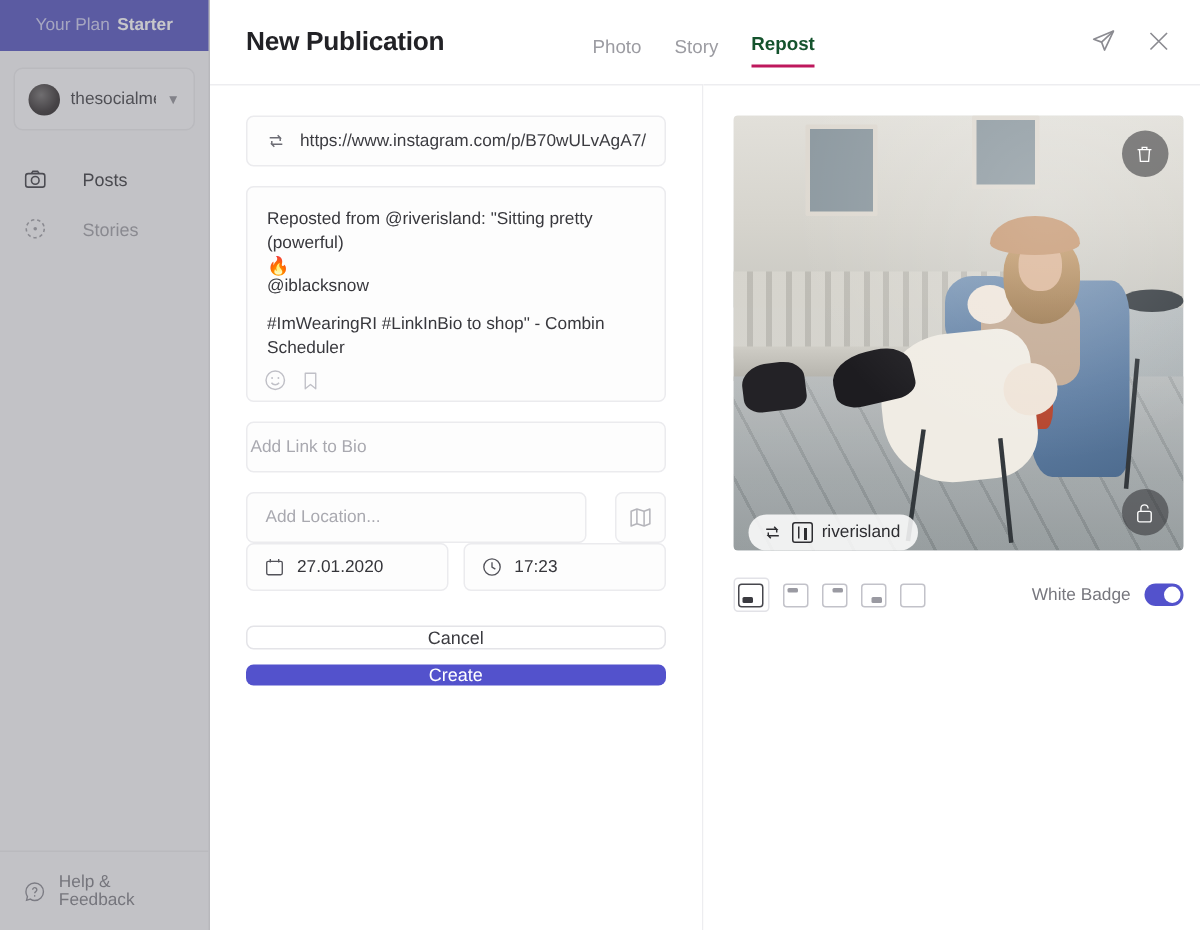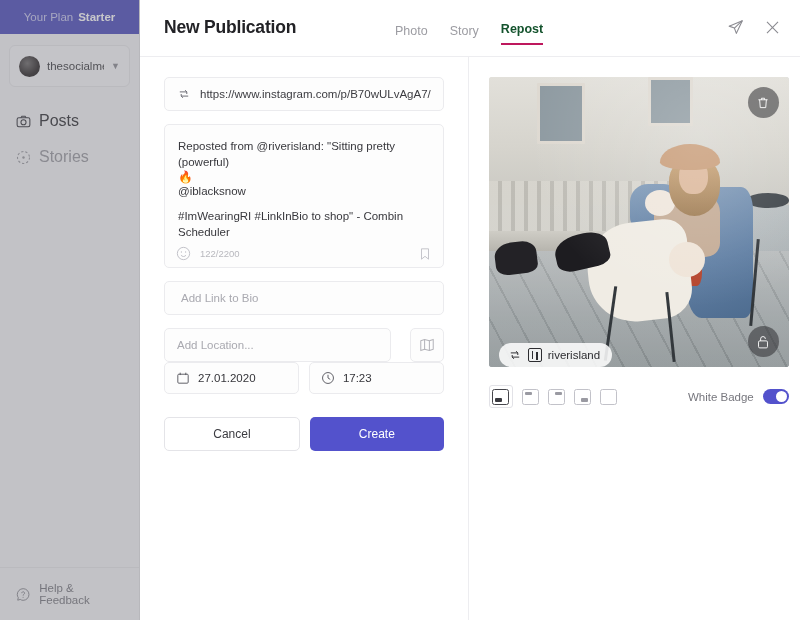--- a/index.html
+++ b/index.html
@@ -43,22 +43,22 @@
   }
   .account-name {
     font-size: 11.5px; color: #3a3a3e;
     white-space: nowrap; overflow: hidden;
     flex: 1;
   }
   .chev { color: #8d8d93; font-size: 9px; flex: none; }
 
   .nav { margin-top: 16px; }
   .nav-item {
-    display: flex; align-items: center; gap: 8px;
-    padding: 9px 16px; font-size: 16px;
+    display: flex; align-items: center; gap: 24px;
+    padding: 9px 16px; font-size: 12px;
   }
   .nav-item.active { color: #2e2e32; }
   .nav-item.muted { color: #9a9aa0; }
   .nav-ico { width: 15px; height: 15px; flex: none; display:block; }
 
   .help {
     margin-top: auto;
     border-top: 1px solid #e9e9ec;
     display: flex; align-items: center; gap: 9px;
     padding: 14px 16px; font-size: 11.5px; color: #77777e;
@@ -143,42 +143,42 @@
   }
   .caption-gap { height: 9px; }
   .caption-foot {
     height: 32px; display: flex; align-items: center;
     gap: 9px; margin: 0 -2px;
   }
   .counter { font-size: 9.5px; color: #b8b8be; flex: 1; }
 
   .link-field {
     margin-top: 13px; height: 34px;
-    display: flex; align-items: center; padding: 0 16px;
+    display: flex; align-items: center; padding: 0 2px;
   }
   .placeholder { font-size: 11.5px; color: #a9a9b0; }
 
   .loc-row { margin-top: 13px; display: flex; gap: 19px; }
   .loc-field {
     flex: 1; height: 34px; display: flex; align-items: center; padding: 0 12px;
   }
   .map-btn {
     width: 34px; height: 34px;
     display: flex; align-items: center; justify-content: center;
     color: #b5b5bb;
   }
 
   .dt-row { display: flex; gap: 10px; }
   .dt-field {
     flex: 1; height: 32px; display: flex; align-items: center;
     gap: 8px; padding: 0 11px;
   }
   .dt-text { font-size: 11.5px; color: #35353a; }
 
-  .btn-row { margin-top: 23px; display: flex; gap: 10px; }
+  .btn-row { margin-top: 23px; display: flex; gap: 10px; flex-direction: column; }
   .btn {
     flex: 1; height: 34px; border-radius: 5px;
     display: flex; align-items: center; justify-content: center;
     font-size: 12px;
   }
   .btn-cancel {
     background: #ffffff; border: 1px solid #e4e4e8; color: #3b3b40;
   }
   .btn-create {
     background: #5352cc; color: #ffffff;
@@ -458,21 +458,20 @@
             <div class="caption-gap"></div>
             <div class="caption-line">#ImWearingRI #LinkInBio to shop" - Combin Scheduler</div>
           </div>
           <div class="caption-foot">
             <svg width="15" height="15" viewBox="0 0 20 20" fill="none" stroke="#c0c0c7" stroke-width="1.3">
               <circle cx="10" cy="10" r="8.2"></circle>
               <circle cx="7.2" cy="8" r=".85" fill="#c0c0c7" stroke="none"></circle>
               <circle cx="12.8" cy="8" r=".85" fill="#c0c0c7" stroke="none"></circle>
               <path d="M6.6 12.2c.9 1.2 2 1.8 3.4 1.8s2.5-.6 3.4-1.8"></path>
             </svg>
-            <span class="counter">122/2200</span>
             <svg width="14" height="14" viewBox="0 0 20 20" fill="none" stroke="#c0c0c7" stroke-width="1.3" stroke-linejoin="round">
               <path d="M5 2.6h10v14.8l-5-4.1-5 4.1z"></path>
             </svg>
           </div>
         </div>
 
         <div class="field link-field">
           <span class="placeholder">Add Link to Bio</span>
         </div>
 

